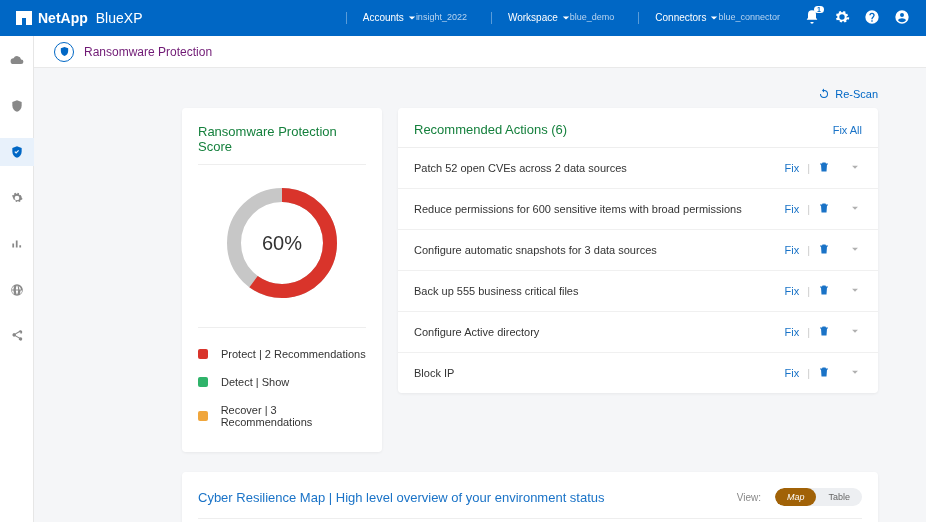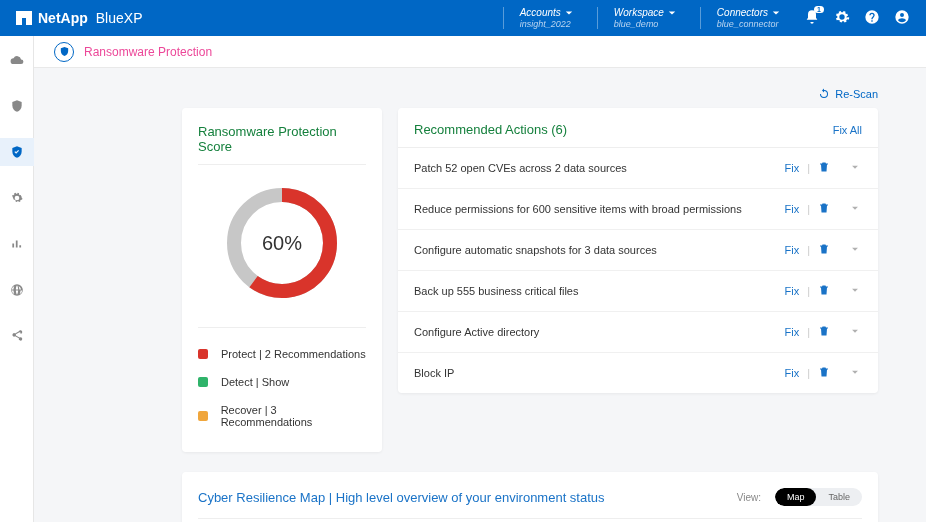--- a/index.html
+++ b/index.html
@@ -1,34 +1,34 @@
 <!DOCTYPE html>
 <html><head>
 <meta charset="utf-8">
 <style>
 * { margin: 0; padding: 0; box-sizing: border-box; }
 body { font-family: -apple-system, BlinkMacSystemFont, "Segoe UI", Arial, sans-serif; background: #f5f6f8; color: #333; }
 .topbar { height: 36px; background: #0067c5; color: #fff; display: flex; align-items: center; padding: 0 16px; }
 .brand { display: flex; align-items: center; gap: 6px; font-size: 14px; font-weight: 600; }
 .brand-light { font-weight: 300; margin-left: 2px; }
 .topbar-right { margin-left: auto; display: flex; align-items: center; gap: 24px; font-size: 10px; }
-.ctx { display: flex; flex-direction: column; line-height: 1.2; border-left: 1px solid rgba(255,255,255,0.35); padding-left: 16px; font-style: italic; }
+.ctx { display: flex; flex-direction: row; line-height: 1.2; border-left: 1px solid rgba(255,255,255,0.35); padding-left: 16px; }
 .ctx-label { color: #fff; display: flex; align-items: center; gap: 4px; }
 .ctx-val { color: #b8d4f0; font-size: 9px; }
 .topicons { display: flex; align-items: center; gap: 14px; }
 .topicons svg { width: 16px; height: 16px; fill: #fff; }
 .shell { display: flex; height: calc(100vh - 36px); }
 .sidebar { width: 34px; background: #fff; border-right: 1px solid #e6e6e6; display: flex; flex-direction: column; align-items: center; padding-top: 10px; gap: 18px; }
 .sidebar-item { width: 34px; height: 28px; display: flex; align-items: center; justify-content: center; cursor: pointer; }
 .sidebar-item svg { width: 14px; height: 14px; fill: #888; }
 .sidebar-item.active { background: #e8f1fb; }
 .sidebar-item.active svg { fill: #0067c5; }
 .main { flex: 1; overflow: auto; }
 .subheader { height: 32px; background: #fff; border-bottom: 1px solid #e9e9e9; display: flex; align-items: center; padding: 0 20px; gap: 10px; }
-.subheader-title { color: #ec4899; font-size: 12px; }
+.subheader-title { color: #701a75; font-size: 12px; }
 .subheader-icon { width: 20px; height: 20px; border: 1.5px solid #0067c5; border-radius: 50%; display: flex; align-items: center; justify-content: center; }
 .subheader-icon svg { width: 11px; height: 11px; fill: #0067c5; }
 .content { padding: 20px 48px 20px 148px; }
 .rescan-row { display: flex; justify-content: flex-end; margin-bottom: 8px; }
 .rescan { color: #0067c5; font-size: 11px; display: flex; align-items: center; gap: 5px; cursor: pointer; }
 .cards-row { display: flex; gap: 16px; align-items: flex-start; }
 .card { background: #fff; border-radius: 4px; box-shadow: 0 1px 3px rgba(0,0,0,0.06); }
 .score-card { width: 200px; padding: 16px; }
 .card-title { color: #15803d; font-size: 13px; font-weight: 500; padding-bottom: 10px; border-bottom: 1px solid #eee; }
 .donut-wrap { display: flex; justify-content: center; padding: 18px 0; }
@@ -48,21 +48,21 @@
 .fix-link { color: #1a73c7; font-size: 11px; cursor: pointer; }
 .sep { color: #ccc; font-size: 11px; }
 .trash svg { width: 12px; height: 12px; fill: #1a73c7; cursor: pointer; }
 .chev svg { width: 14px; height: 14px; fill: #b0b0b0; cursor: pointer; margin-left: 10px; }
 .map-card { margin-top: 20px; padding: 16px; }
 .map-head { display: flex; align-items: center; gap: 14px; padding-bottom: 12px; border-bottom: 1px solid #eee; }
 .map-title { color: #1a73c7; font-size: 13px; font-weight: 500; flex: 1; }
 .view-label { font-size: 10px; color: #888; }
 .toggle { display: flex; background: #edeff2; border-radius: 11px; overflow: hidden; font-size: 9px; }
 .toggle span { padding: 4px 12px; cursor: pointer; color: #666; }
-.toggle span.active { background: #000000; color: #fff; border-radius: 11px; }
+.toggle span.active { background: #a16207; color: #fff; border-radius: 11px; font-style: italic; }
 .filter-row { display: flex; align-items: center; gap: 18px; padding-top: 14px; font-size: 10px; color: #555; }
 .badge { position: absolute; top: -3px; right: -4px; background: #fff; color: #0067c5; font-size: 7px; font-weight: bold; border-radius: 7px; padding: 0 3px; min-width: 10px; text-align: center; }
 .icon-wrap { position: relative; }
 </style>
 </head>
 <body>
 
 <div class="topbar">
   <div class="brand">
     <svg width="16" height="14" viewBox="0 0 16 14">

